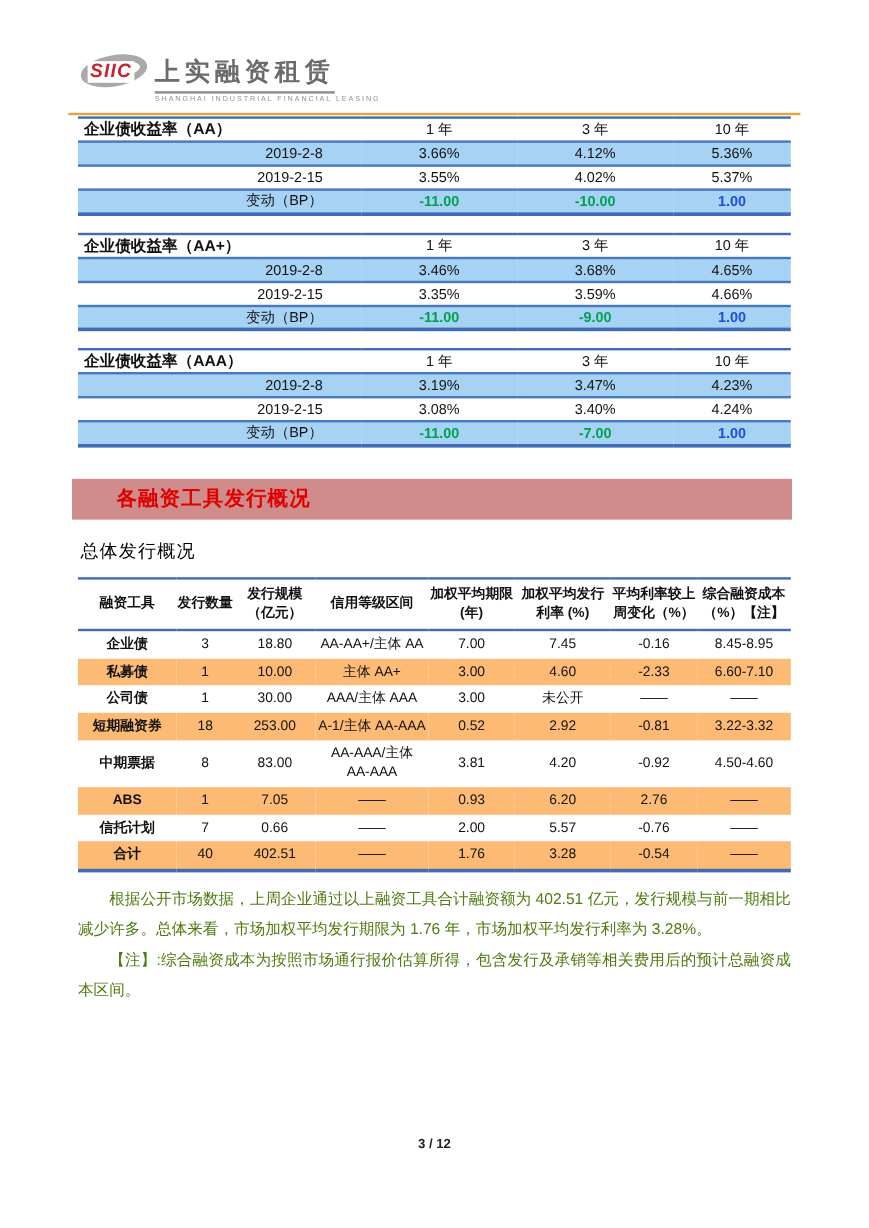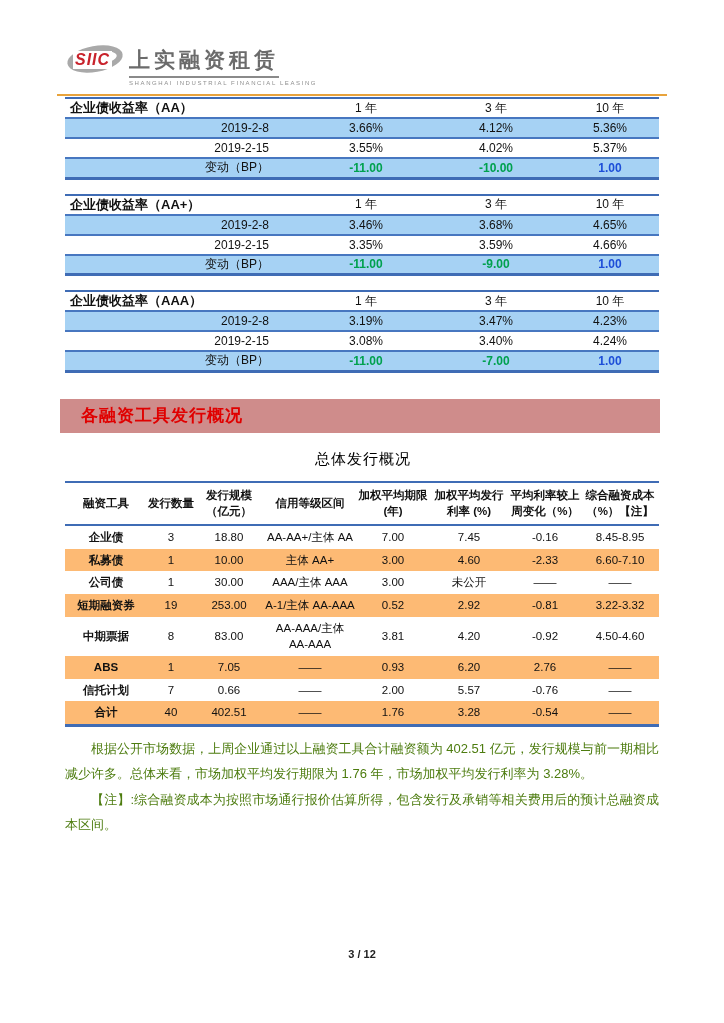--- a/index.html
+++ b/index.html
@@ -53,23 +53,23 @@
   .yield-table td.t-title { text-align:left; font-weight:bold; font-size:13px; padding-left:5px; }
   .yield-table td.lbl { text-align:right; padding-right:32px; }
   .yield-table tr.hl { background:#a6d2f4; }
   .yield-table td.neg { color:#00a14e; font-weight:bold; }
   .yield-table td.pos { color:#1d4ed8; font-weight:bold; }
 
   
   .banner {
     margin:26px 0 0 -5px; width:600px; height:34px; background:#cf8c8b;
     color:#e00000; font-weight:bold; font-size:17px; line-height:34px;
-    padding-left:21px; letter-spacing:1px;
-  }
-  .subtitle { margin:17px 0 12px 2px; font-size:15px; color:#000; letter-spacing:1px;text-align:center; }
+    padding-left:37px; letter-spacing:1px;
+  }
+  .subtitle { margin:17px 0 12px 2px; font-size:15px; color:#000; letter-spacing:1px; }
 
   
   .iss-table {
     width:594px; border-collapse:collapse; table-layout:fixed;
     border-top:2px solid #3f6cb5; border-bottom:3px solid #3f6cb5;
     font-size:11.5px;
   }
   .iss-table col.i1 { width:82px; }
   .iss-table col.i2 { width:48px; }
   .iss-table col.i3 { width:68px; }
@@ -270,21 +270,21 @@
         <td>1</td>
         <td>30.00</td>
         <td>AAA/主体 AAA</td>
         <td>3.00</td>
         <td>未公开</td>
         <td>——</td>
         <td>——</td>
       </tr>
       <tr class="hl">
         <td class="tool">短期融资券</td>
-        <td>19</td>
+        <td>18</td>
         <td>253.00</td>
         <td>A-1/主体 AA-AAA</td>
         <td>0.52</td>
         <td>2.92</td>
         <td>-0.81</td>
         <td>3.22-3.32</td>
       </tr>
       <tr>
         <td class="tool">中期票据</td>
         <td>8</td>

